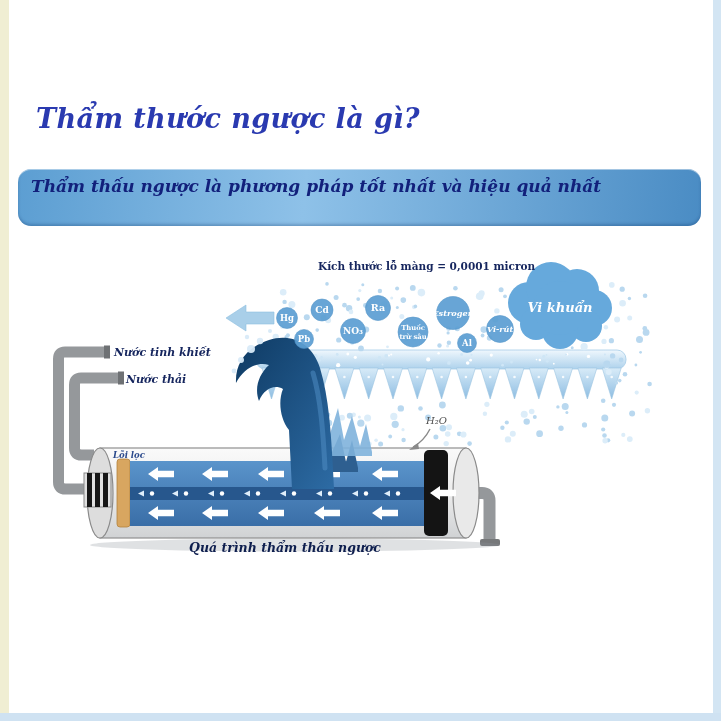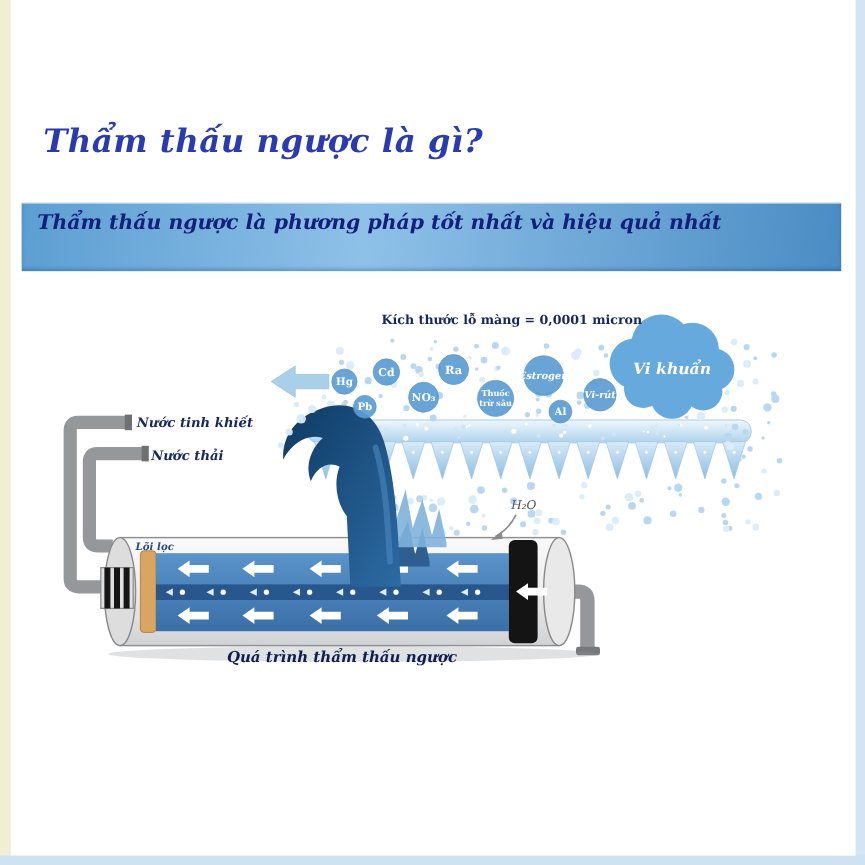--- a/index.html
+++ b/index.html
@@ -5,37 +5,37 @@
   *{box-sizing:border-box;}
   html,body{margin:0;padding:0;}
   body{width:721px;height:721px;position:relative;background:#ffffff;
        font-family:"DejaVu Serif",serif;overflow:hidden;}
   .edge{position:absolute;z-index:5;}
   .edge-left{left:0;top:0;bottom:0;width:9px;background:#f0eed3;}
   .edge-right{right:0;top:0;bottom:0;width:8px;background:#d3e5f3;}
   .edge-bottom{left:0;right:0;bottom:0;height:8px;background:#cfe2f2;}
   .title{position:absolute;left:36px;top:103px;margin:0;font-size:27px;font-weight:bold;
          font-style:italic;color:#2a3ab0;letter-spacing:.4px;z-index:2;}
-  .banner{position:absolute;left:18px;top:169px;width:683px;height:57px;border-radius:0;
+  .banner{position:absolute;left:18px;top:169px;width:683px;height:57px;border-radius:13px;
           background:linear-gradient(95deg,#5c9ed2 0%,#8ec1e8 42%,#4a8cc4 100%);
           box-shadow:inset 0 1px 0 rgba(255,255,255,.45), inset 0 -2px 3px rgba(0,40,90,.25);
           color:#12207b;font-style:italic;font-weight:bold;font-size:17px;line-height:25px;
           padding:5px 10px 0 13px;z-index:2;}
   .banner .line2{padding-left:9px;}
   #diagram{position:absolute;left:0;top:0;z-index:1;font-family:"DejaVu Serif",serif;}
 </style>
 </head>
 <body>
 
 <div class="page">
   <div class="edge edge-left"></div>
   <div class="edge edge-right"></div>
   <div class="edge edge-bottom"></div>
 
-  <h1 class="title">Thẩm thấu ngược là gì?</h1>
+  <h1 class="title">Thẩm thước ngược là gì?</h1>
 
   <div class="banner">
     <div class="line1">Thẩm thấu ngược là phương pháp tốt nhất và hiệu quả nhất</div>
   </div>
 
   <svg id="diagram" width="721" height="721" viewBox="0 0 721 721">
     <defs>
       <linearGradient id="shellGrad" x1="0" y1="0" x2="0" y2="1">
         <stop offset="0" stop-color="#fafafa"></stop>
           <stop offset=".5" stop-color="#ececec"></stop>

